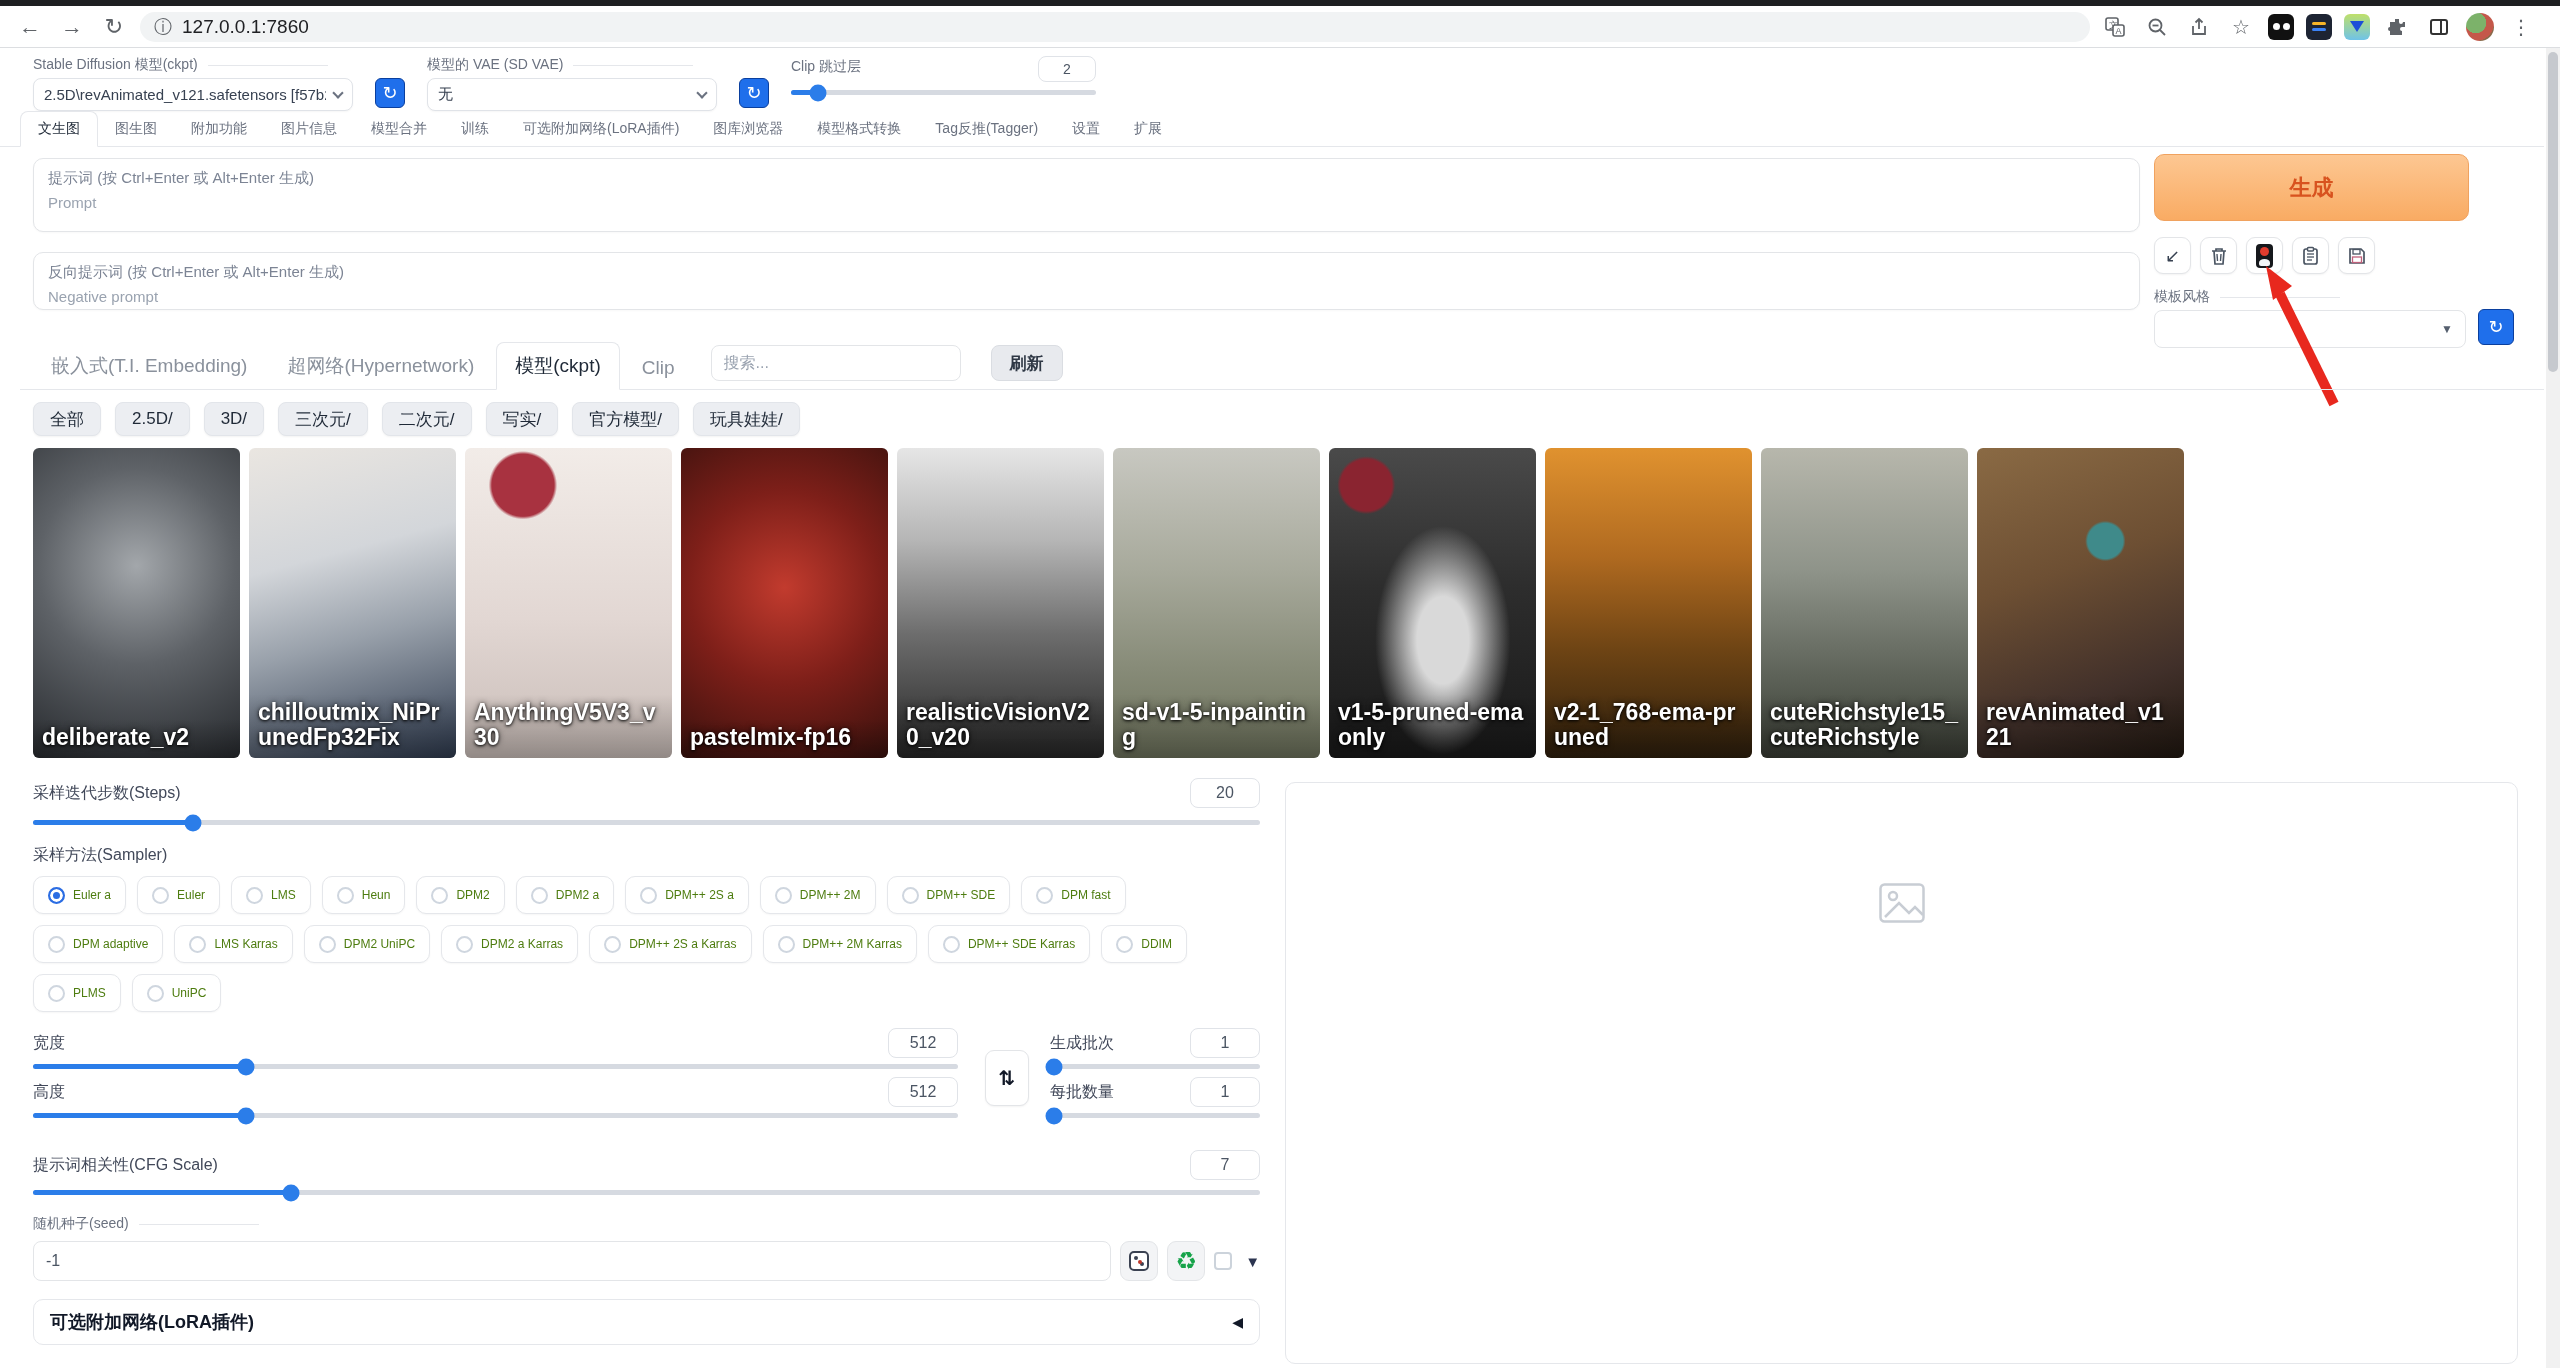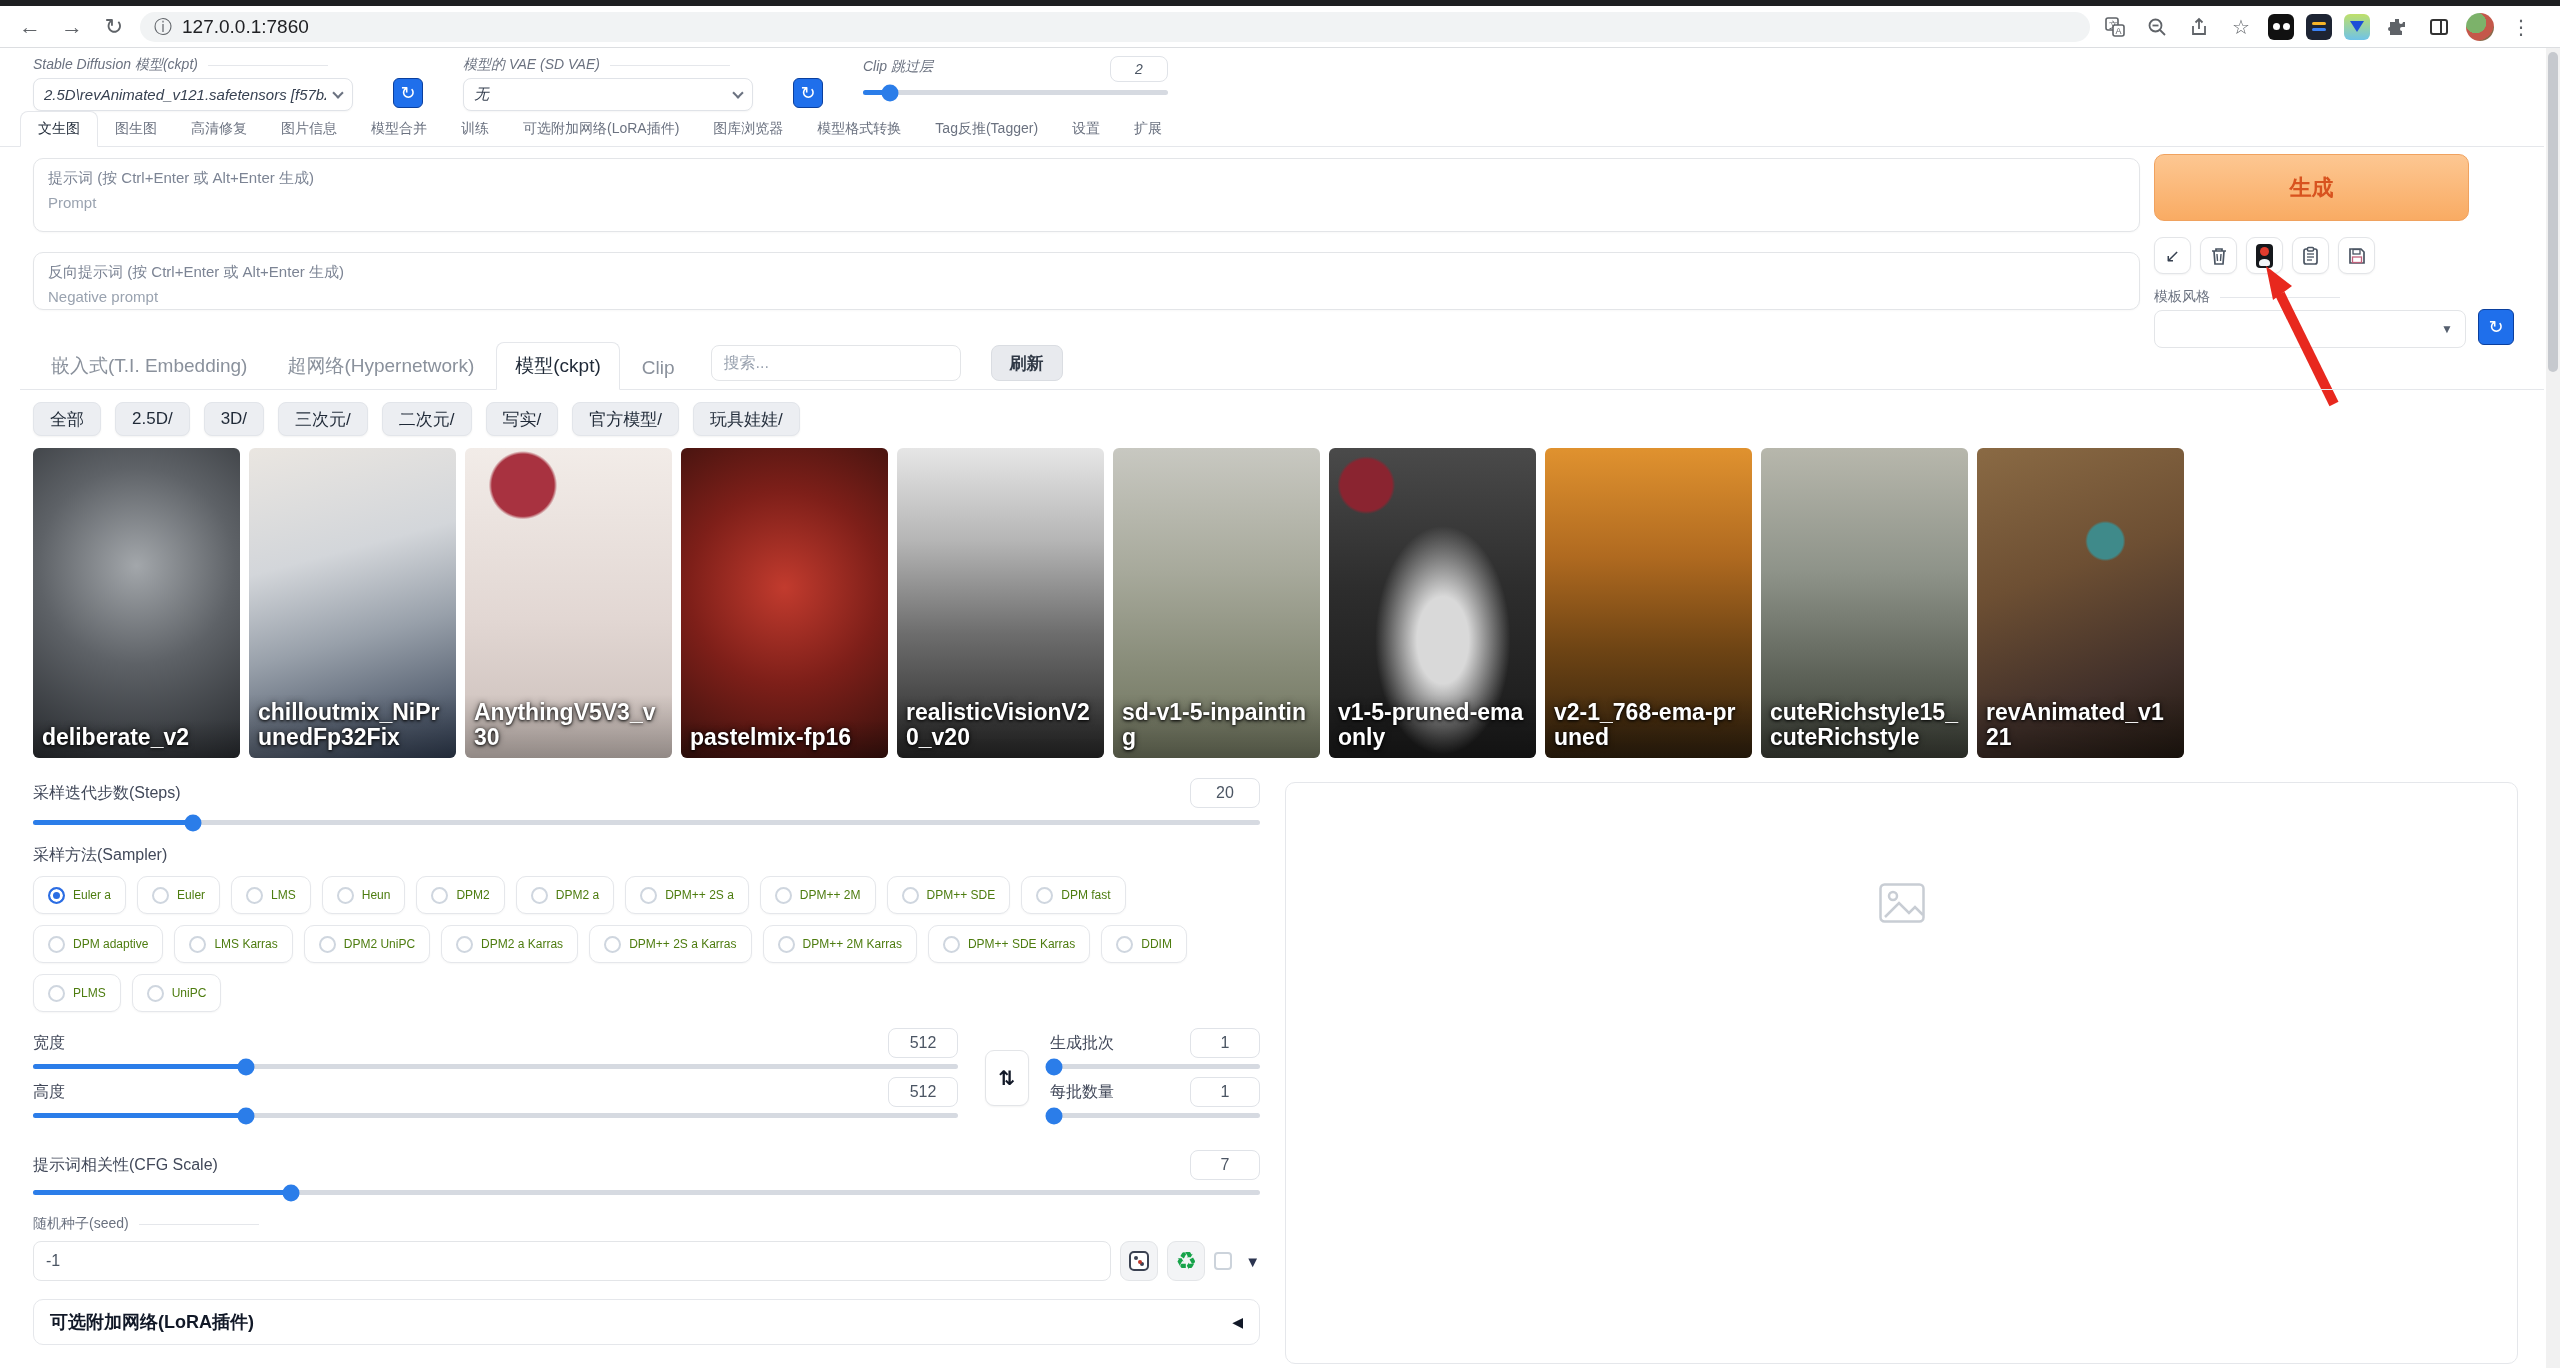--- a/index.html
+++ b/index.html
@@ -22,21 +22,21 @@
   .ext { width:26px; height:26px; border-radius:6px; display:flex; align-items:center; justify-content:center; }
   .ext.owl { background:#111; gap:3px; } .ext.owl i{ width:7px; height:7px; border-radius:50%; background:#fff; display:block;}
   .ext.panel { background:#1d2433; flex-direction:column; gap:3px; }
   .ext.panel i { display:block; width:14px; height:3px; border-radius:2px; }
   .ext.panel i:nth-child(1){background:#f7b529;} .ext.panel i:nth-child(2){background:#3b82f6;}
   .ext.dl { background:linear-gradient(180deg,#bfe06a,#6fc3e8); }
   .ext.dl i { width:0; height:0; border-left:7px solid transparent; border-right:7px solid transparent; border-top:11px solid #1d4ed8; display:block;}
   .avatar { width:28px; height:28px; border-radius:50%; background:radial-gradient(circle at 35% 35%,#7cb26a 0 40%,#c4584a 41% 70%,#8a6a4a 71% 100%); }
 
   
-  .settings { position:absolute; top:56px; left:33px; display:flex; gap:40px; align-items:flex-start;font-style:italic; }
+  .settings { position:absolute; top:56px; left:33px; display:flex; gap:22px; align-items:flex-start; }
   .glabel { font-size:14px; color:#6b7280; display:flex; align-items:center; margin-bottom:4px; white-space:nowrap; }
   .glabel.hair::after { content:""; width:120px; height:1px; background:#e5e7eb; margin-left:10px; }
   .select { height:33px; background:#fff; border:1px solid #e0e3e8; border-radius:8px; box-shadow:0 1px 2px rgba(0,0,0,.04);
     display:flex; align-items:center; padding:0 10px; font-size:15px; color:#374151; gap:8px; }
   .select .val { flex:1; overflow:hidden; white-space:nowrap; }
   .chev { width:8px; height:8px; border-right:2px solid #6b7280; border-bottom:2px solid #6b7280;
     transform:rotate(45deg); margin-top:-4px; flex:none; }
   .bluebtn { width:30px; height:30px; border-radius:6px; background:#1f6feb; border:1px solid #0a3f9e;
     color:#fff; font-size:18px; display:flex; align-items:center; justify-content:center; margin-top:22px; }
   .slider { position:relative; height:5px; background:#d6dae1; border-radius:3px; }
@@ -246,21 +246,21 @@
       <div class="slider" style="margin-top:8px;">
         <div class="fill" style="width:9%;"></div>
           <div class="thumb" style="left:9%;"></div>
       </div>
     </div>
   </div>
 
   <div class="maintabs">
     <div class="mtab active">文生图</div>
     <div class="mtab">图生图</div>
-    <div class="mtab">高清修复</div>
+    <div class="mtab">附加功能</div>
     <div class="mtab">图片信息</div>
     <div class="mtab">模型合并</div>
     <div class="mtab">训练</div>
     <div class="mtab">可选附加网络(LoRA插件)</div>
     <div class="mtab">图库浏览器</div>
     <div class="mtab">模型格式转换</div>
     <div class="mtab">Tag反推(Tagger)</div>
     <div class="mtab">设置</div>
     <div class="mtab">扩展</div>
   </div>

